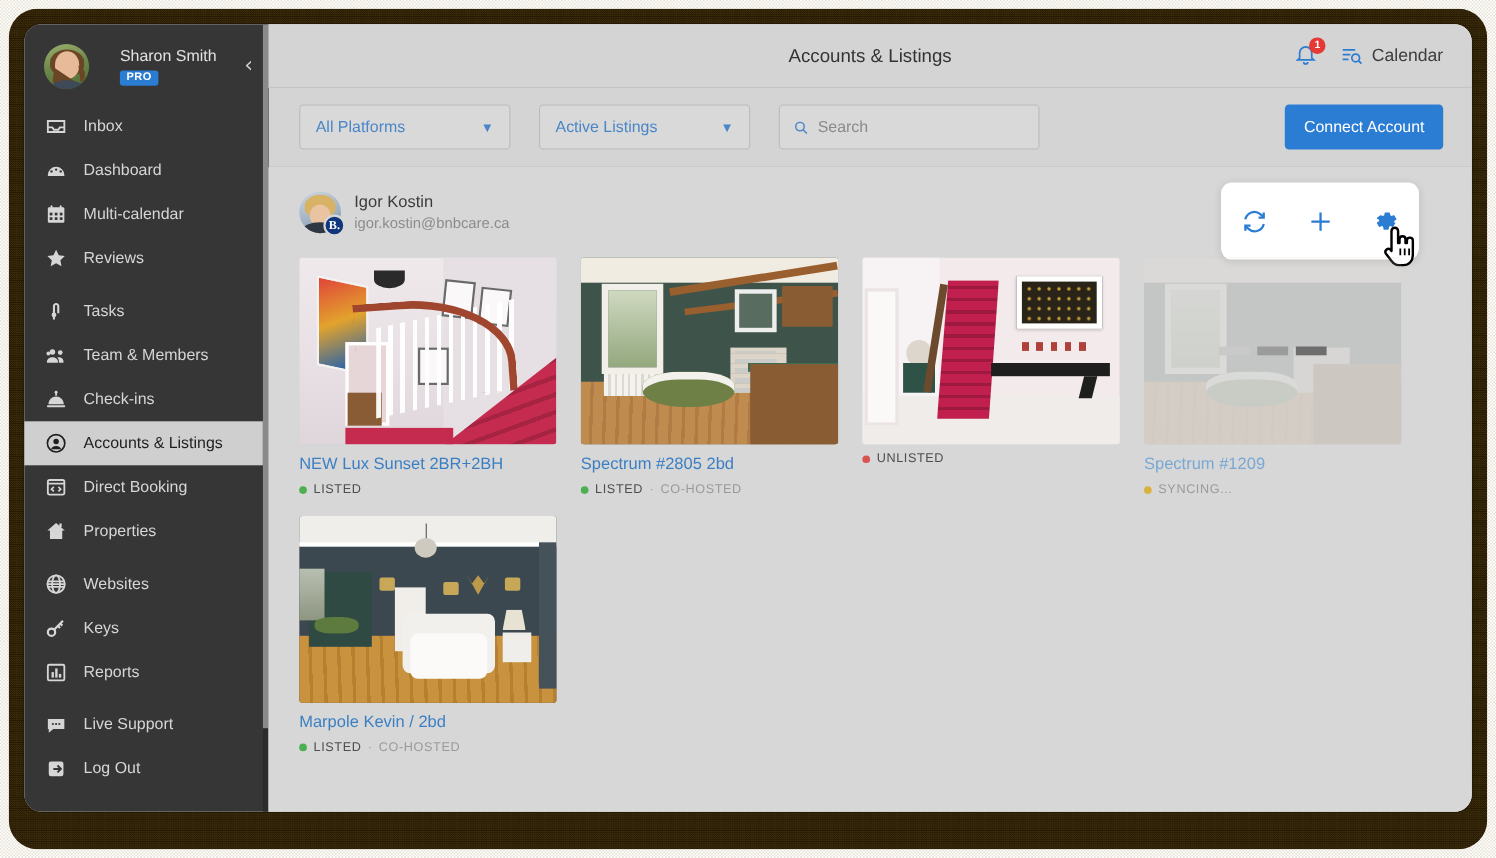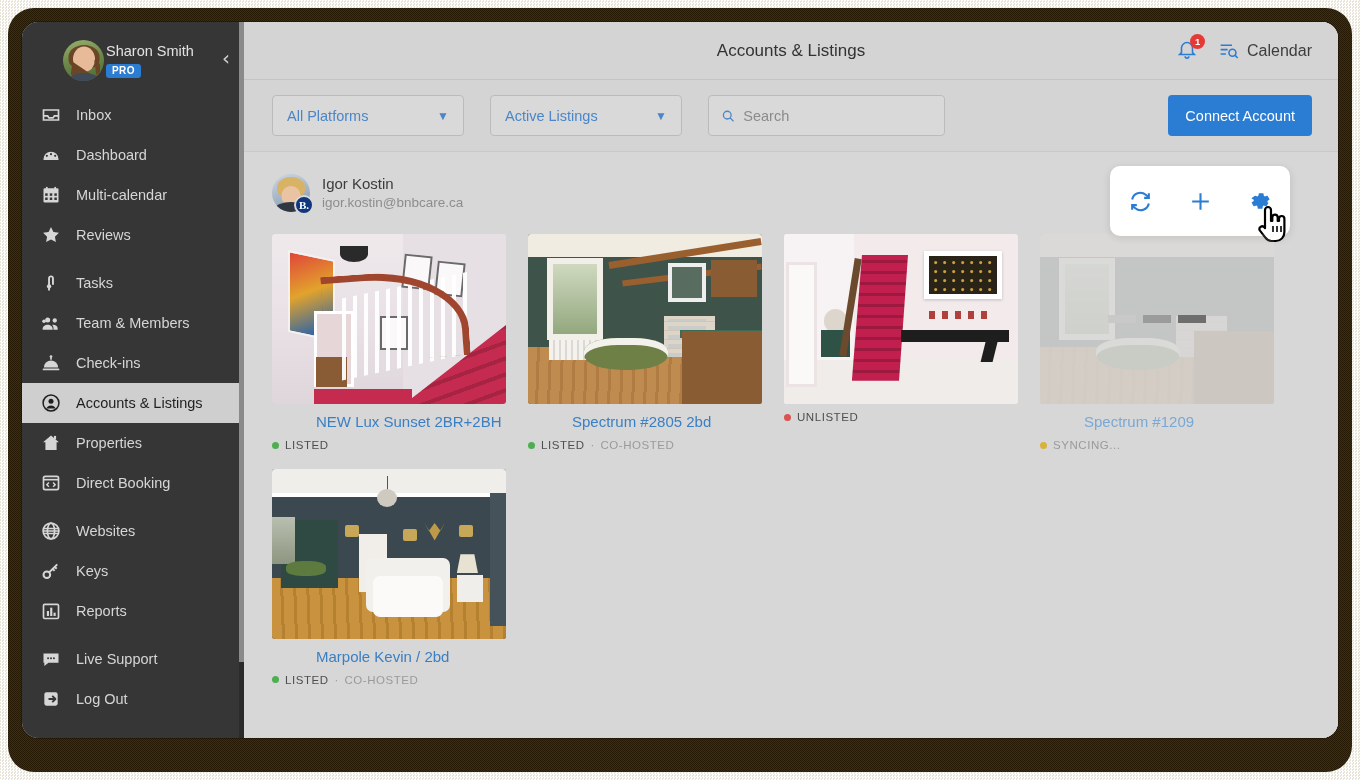--- a/index.html
+++ b/index.html
@@ -49,23 +49,22 @@
     position: absolute; right: 0; top: 0; bottom: 0;
     width: 5px; background: #2b2b2b;
   }
   #sidebar-scroll-thumb {
     position: absolute; right: 0; top: 0;
     width: 5px; height: 640px; background: #8a8a8a;
   }
   #profile {
     display: flex; align-items: center;
     padding: 18px 14px 14px 18px;
-    gap: 2px;
+    gap: 28px;
     position: relative;
-    margin-left: 23px;
   }
   #avatar {
     width: 41px; height: 41px; border-radius: 50%;
     flex: 0 0 41px; overflow: hidden;
     background: linear-gradient(165deg,#9ab06f 0%,#6e8a4a 45%,#4e6634 100%);
     position: relative;
   }
   #avatar .face {
     position:absolute; left:50%; top:46%; transform:translate(-50%,-50%);
     width:22px; height:25px; border-radius:50% 50% 46% 46%;
@@ -232,21 +231,21 @@
     grid-template-columns: repeat(4, 234px);
     column-gap: 22px; row-gap: 18px;
   }
   .card { width:234px; cursor:pointer; }
   .thumb {
     width:234px; height:170px; border-radius:3px; overflow:hidden;
     position:relative; background:#cfcfcf;
   }
   .card-title {
     margin-top:9px; font-size:15px; color:#3a7fc4; line-height:1.25;
-    white-space:nowrap; overflow:hidden; text-overflow:ellipsis;margin-left:44px;
+    white-space:nowrap; overflow:hidden; text-overflow:ellipsis;
   }
   .card-status { margin-top:7px; display:flex; align-items:center; gap:6px; }
   .dot { width:7px; height:7px; border-radius:50%; flex:0 0 7px; }
   .st-label { font-size:11.5px; letter-spacing:.55px; color:#4e4e4e; }
   .st-sep { font-size:11.5px; color:#9a9a9a; }
   .st-sub { font-size:11.5px; letter-spacing:.55px; color:#9a9a9a; }
   .card.syncing .card-title { color:#7aa8d4; }
   .card.syncing .thumb { opacity:.12; }
   .card.syncing .st-label { color:#9a9a9a; }
   .sync-bars {
@@ -468,35 +467,35 @@
                 <circle cx="12" cy="12" r="9.5" fill="none" stroke="currentColor" stroke-width="1.8"></circle>
                 <circle cx="12" cy="10" r="3"></circle>
                 <path d="M6.4 18.6a6.2 6.2 0 0 1 11.2 0z"></path>
               </svg>
             </span>
             <span>Accounts &amp; Listings</span>
           </div>
           <div class="nav-item">
             <span class="ic">
               <svg viewBox="0 0 24 24">
-                <path d="M12 3 2.5 11h2.8v9.5h13.4V11h2.8z"></path>
-                <rect x="15.5" y="3.5" width="2.6" height="4" fill="currentColor"></rect>
-              </svg>
-            </span>
-            <span>Properties</span>
-          </div>
-          <div class="nav-item">
-            <span class="ic">
-              <svg viewBox="0 0 24 24">
                 <rect x="3" y="4" width="18" height="16" rx="2" fill="none" stroke="currentColor" stroke-width="2"></rect>
                 <path d="M3 8h18" stroke="currentColor" stroke-width="2"></path>
                 <path d="M9.5 11.5 7 14l2.5 2.5M14.5 11.5 17 14l-2.5 2.5" fill="none" stroke="currentColor" stroke-width="1.8"></path>
               </svg>
             </span>
             <span>Direct Booking</span>
+          </div>
+          <div class="nav-item">
+            <span class="ic">
+              <svg viewBox="0 0 24 24">
+                <path d="M12 3 2.5 11h2.8v9.5h13.4V11h2.8z"></path>
+                <rect x="15.5" y="3.5" width="2.6" height="4" fill="currentColor"></rect>
+              </svg>
+            </span>
+            <span>Properties</span>
           </div>
           <div class="nav-gap"></div>
           <div class="nav-item">
             <span class="ic">
               <svg viewBox="0 0 24 24">
                 <circle cx="12" cy="12" r="9.5" fill="none" stroke="currentColor" stroke-width="2"></circle>
                 <ellipse cx="12" cy="12" rx="4.3" ry="9.5" fill="none" stroke="currentColor" stroke-width="2"></ellipse>
                 <path d="M3 9h18M3 15h18M2.5 12h19" stroke="currentColor" stroke-width="2"></path>
               </svg>
             </span>

